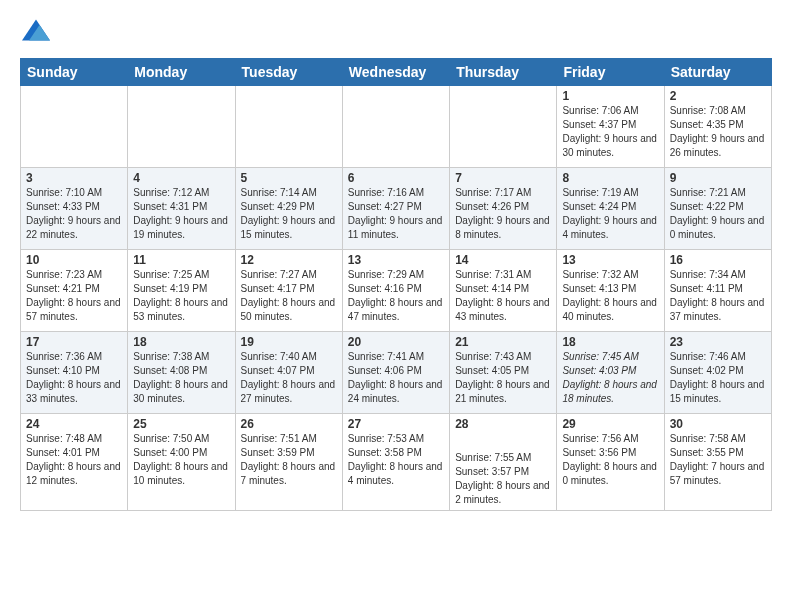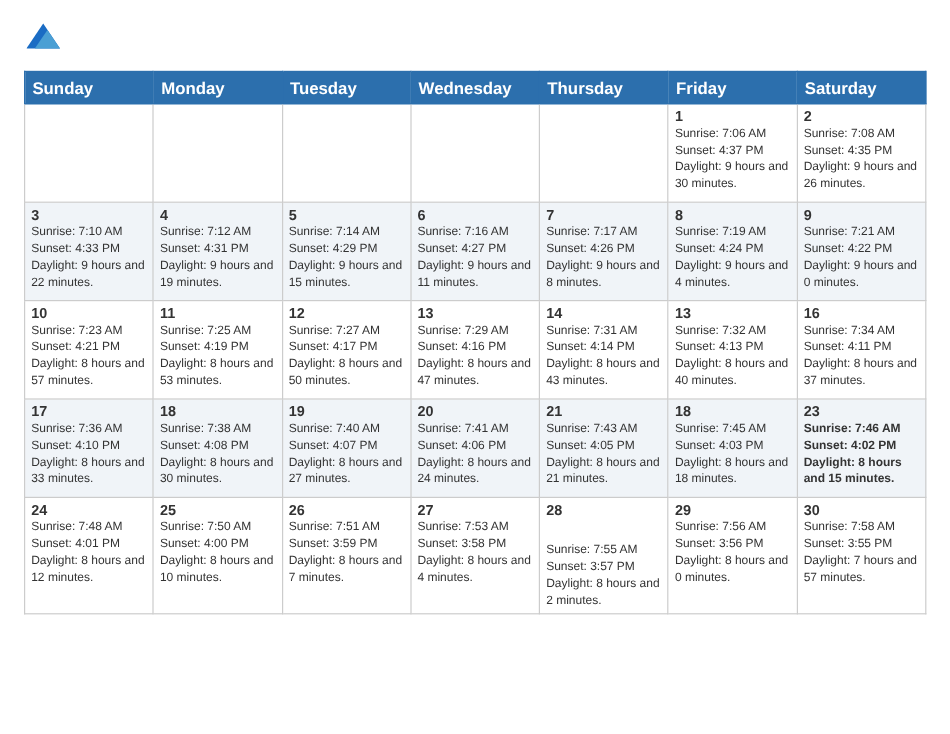--- a/index.html
+++ b/index.html
@@ -256,27 +256,27 @@
 Daylight: 8 hours and 24 minutes.</div>
           </td>
           <td>
             <span class="day-num">21</span>
             <div class="day-info" style="white-space: pre-line;">Sunrise: 7:43 AM
 Sunset: 4:05 PM
 Daylight: 8 hours and 21 minutes.</div>
           </td>
           <td>
             <span class="day-num">18</span>
-            <div class="day-info" style="white-space: pre-line;">Sunrise: 7:45 AM
+            <div class="day-info" style="white-space: pre-line; font-style: italic;">Sunrise: 7:45 AM
 Sunset: 4:03 PM
 Daylight: 8 hours and 18 minutes.</div>
           </td>
           <td>
             <span class="day-num">23</span>
-            <div class="day-info" style="white-space: pre-line; font-weight: bold;">Sunrise: 7:46 AM
+            <div class="day-info" style="white-space: pre-line;">Sunrise: 7:46 AM
 Sunset: 4:02 PM
 Daylight: 8 hours and 15 minutes.</div>
           </td>
         </tr>
         <tr>
           <td>
             <span class="day-num">24</span>
             <div class="day-info" style="white-space: pre-line;">Sunrise: 7:48 AM
 Sunset: 4:01 PM
 Daylight: 8 hours and 12 minutes.</div>

